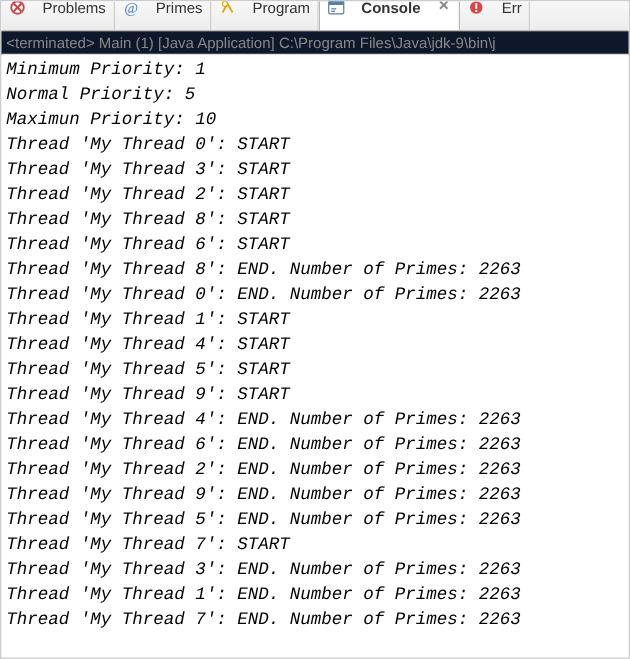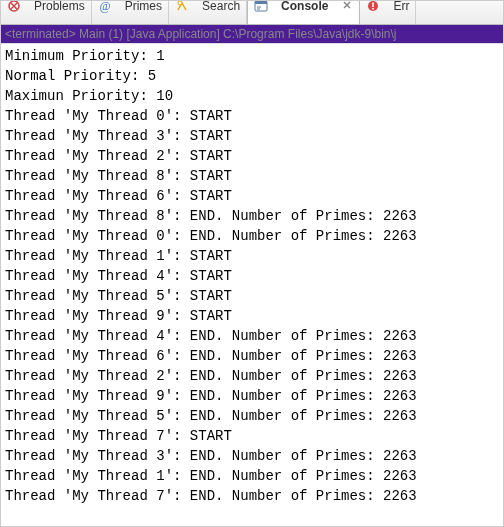--- a/index.html
+++ b/index.html
@@ -46,37 +46,37 @@
       align-items: center;
       justify-content: center;
     }
     .tab .ico svg { display: block; }
     .tab .close {
       font-size: 11px;
       color: #666;
       margin-left: 2px;
     }
     .header-line {
-      background: #4c1d95;
+      background: #0f172a;
       border-bottom: 1px solid #ddd;
       padding: 2px 4px;
       font-size: 12px;
       color: #888;
       white-space: nowrap;
       overflow: hidden;
     }
     .console-body {
       font-family: Consolas, "Courier New", monospace;
       font-size: 14px;
       padding: 2px 4px;
       line-height: 20px;
       color: #000;
       white-space: pre;
     }
-    .console-line { white-space: pre; }
+    .console-line { white-space: pre; font-style: italic; }
   </style>
 </head>
 <body>
 
 <div class="tabs">
   <div class="tab">
     <span class="ico">
       <svg width="14" height="14">
           <circle cx="7" cy="7" r="5" fill="#fff" stroke="#c44" stroke-width="1.5"></circle>
           <line x1="4" y1="4" x2="10" y2="10" stroke="#c44" stroke-width="1.5"></line>
@@ -93,21 +93,21 @@
     </span>
     <span>Primes</span>
   </div>
   <div class="tab">
     <span class="ico">
       <svg width="14" height="14">
           <path d="M3 11 L7 4 L11 11" fill="none" stroke="#e6a800" stroke-width="1.5"></path>
           <circle cx="5" cy="4" r="2" fill="#fff" stroke="#e6a800" stroke-width="1"></circle>
         </svg>
     </span>
-    <span>Search</span>
+    <span>Program</span>
   </div>
   <div class="tab active">
     <span class="ico">
       <svg width="14" height="14">
           <rect x="1" y="2" width="12" height="10" rx="1" fill="#fff" stroke="#5b7fa6"></rect>
           <rect x="1" y="2" width="12" height="3" fill="#5b7fa6"></rect>
           <line x1="3" y1="8" x2="7" y2="8" stroke="#5b7fa6"></line>
           <line x1="3" y1="10" x2="6" y2="10" stroke="#5b7fa6"></line>
         </svg>
     </span>

